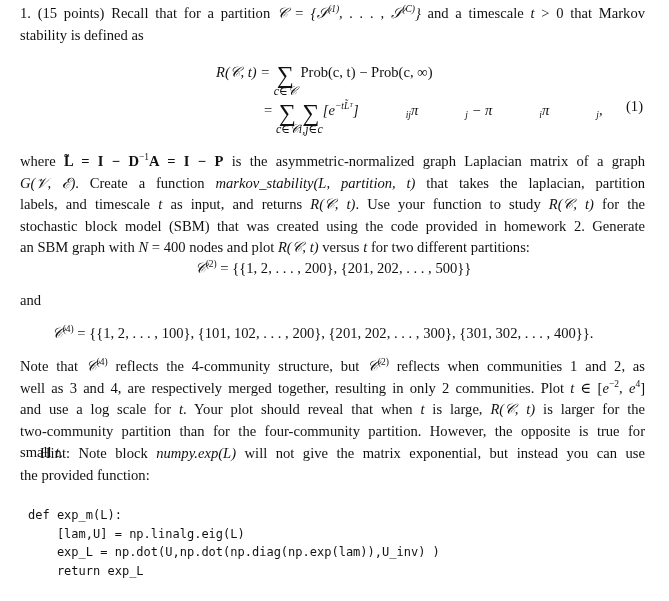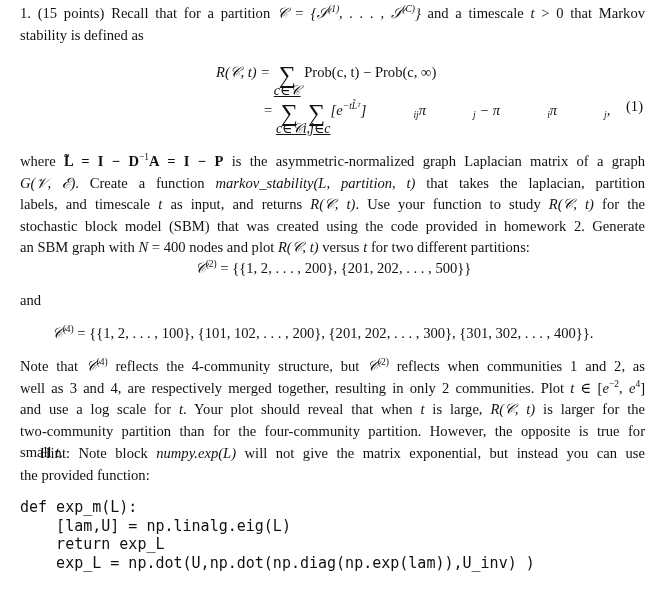--- a/index.html
+++ b/index.html
@@ -17,26 +17,26 @@
   .math { font-style: italic; }
   .bold { font-weight: bold; font-style: normal; }
   .rm { font-style: normal; }
   sup { font-size: 9.5px; vertical-align: 6px; line-height: 0; }
   sub { font-size: 9.5px; vertical-align: -3px; line-height: 0; margin-left: 47px; }
   .eq {
     position: absolute; white-space: nowrap; line-height: 20px;
   }
   .sumwrap { display: inline-block; text-align: center; vertical-align: middle; position: relative; }
   .sum { font-size: 24px; line-height: 22px; display: block; font-style: normal; }
-  .sumsub { font-size: 14px; line-height: 10px; display: block; font-style: italic; text-decoration: underline; }
+  .sumsub { font-size: 12px; line-height: 10px; display: block; font-style: italic; }
   .eqnum { position: absolute; right: 26px; }
   .code {
-    position: absolute; left: 20px; margin: 0;
+    position: absolute; left: 20px; margin: 8px;
     font-family: "DejaVu Sans Mono", "Liberation Mono", monospace;
-    font-size: 15px; line-height: 18.6px; white-space: pre; color: #111111;
+    font-size: 12px; line-height: 18.6px; white-space: pre; color: #111111;
   }
   .ital { font-style: italic; }
 </style>
 </head>
 <body>
 
 <p class="para" style="top:3px;">
   <span class="line"><span class="rm">1.</span> <span>(15 points)</span> <span>Recall that for a partition</span> <span class="math"><span>𝒞 = {𝒮</span><sup>(1)</sup><span>, . . . , 𝒮</span><sup>(C)</sup><span>}</span></span> <span>and a timescale</span> <span class="math">t</span><span> &gt; 0 that Markov</span></span>
   <span class="line last">stability is defined as</span>
 </p>
@@ -77,13 +77,13 @@
   <span class="line"><span>and use a log scale for </span><span class="math">t</span><span>.  Your plot should reveal that when </span><span class="math">t</span><span> is large, </span><span class="math">R(𝒞, t)</span><span> is larger for the</span></span>
   <span class="line">two-community partition than for the four-community partition. However, the opposite is true for</span>
   <span class="line last"><span>small </span><span class="math">t</span><span>.</span></span>
 </p>
 
 <p class="para" style="top:443px;">
   <span class="line" style="padding-left:20px; width:605px;"><span>Hint: Note block </span><span class="ital">numpy.exp(L)</span><span> will not give the matrix exponential, but instead you can use</span></span>
   <span class="line last">the provided function:</span>
 </p>
 
-<div class="code" style="top:498px;"><div>def exp_m(L):</div><div>    [lam,U] = np.linalg.eig(L)</div><div>    return exp_L</div><div>    exp_L = np.dot(U,np.dot(np.diag(np.exp(lam)),U_inv) )</div></div>
+<div class="code" style="top:498px;"><div>def exp_m(L):</div><div>    [lam,U] = np.linalg.eig(L)</div><div>    exp_L = np.dot(U,np.dot(np.diag(np.exp(lam)),U_inv) )</div><div>    return exp_L</div></div>
 
 </body></html>

